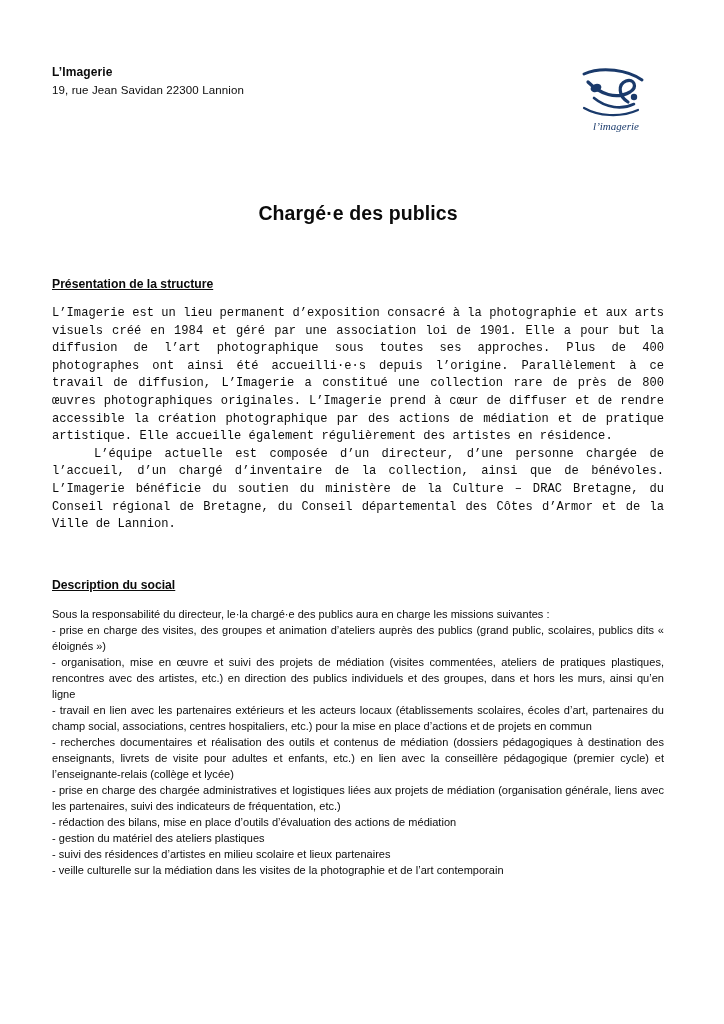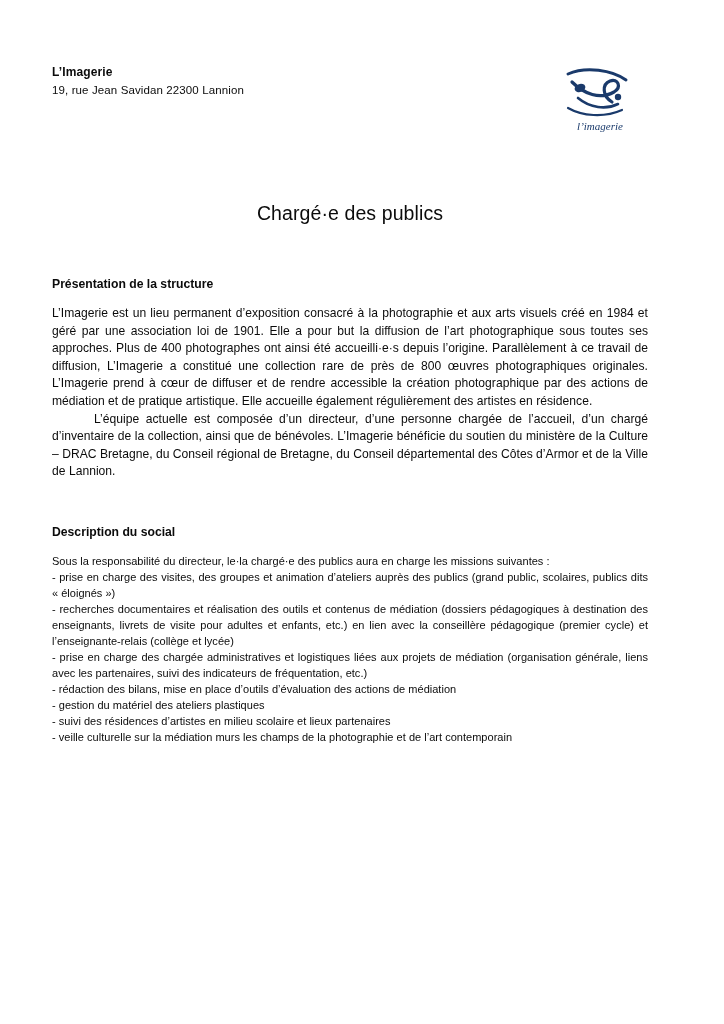--- a/index.html
+++ b/index.html
@@ -13,21 +13,21 @@
     font-family: "Liberation Sans", sans-serif;
     color: #0b0b0b;
     position: relative;
     overflow: hidden;
   }
   .page {
     position: relative;
     width: 724px;
     height: 1024px;
     box-sizing: border-box;
-    padding: 64px 76px 30px 52px;
+    padding: 64px 60px 30px 52px;
   }
   .header {
     display: flex;
     align-items: flex-start;
     justify-content: space-between;
   }
   .org-block {
     font-size: 11.5px;
     line-height: 1.45;
     letter-spacing: 0.01em;
@@ -44,39 +44,41 @@
     width: 86px;
     height: 80px;
     margin-right: 6px;
     position: relative;
   }
   .logo svg {
     display: block;
   }
   .doc-title {
     text-align: center;
-    font-weight: normal;
+    font-weight: bold;
     font-size: 19.5px;
     margin-top: 58px;
     letter-spacing: 0.005em;
   }
   .section {
     margin-top: 0;
   }
   .section-heading {
     font-weight: bold;
     font-size: 12.2px;
     margin-top: 52px;
     margin-bottom: 14px;
+    text-decoration: underline;
   }
   .body-text {
     font-size: 12.1px;
     line-height: 1.455;
     text-align: justify;
     letter-spacing: 0.002em;
+    font-family: Liberation Mono, monospace;
   }
   .body-text p {
     margin: 0;
   }
   .indent {
     text-indent: 42px;
   }
   .bullets {
     font-size: 11px;
     line-height: 1.455;
@@ -129,22 +131,24 @@
       <p>L’Imagerie est un lieu permanent d’exposition consacré à la photographie et aux arts visuels créé en 1984 et géré par une association loi de 1901. Elle a pour but la diffusion de l’art photographique sous toutes ses approches. Plus de 400 photographes ont ainsi été accueilli·e·s depuis l’origine. Parallèlement à ce travail de diffusion, L’Imagerie a constitué une collection rare de près de 800 œuvres photographiques originales. L’Imagerie prend à cœur de diffuser et de rendre accessible la création photographique par des actions de médiation et de pratique artistique. Elle accueille également régulièrement des artistes en résidence.</p>
       <p class="indent">L’équipe actuelle est composée d’un directeur, d’une personne chargée de l’accueil, d’un chargé d’inventaire de la collection, ainsi que de bénévoles. L’Imagerie bénéficie du soutien du ministère de la Culture – DRAC Bretagne, du Conseil régional de Bretagne, du Conseil départemental des Côtes d’Armor et de la Ville de Lannion.</p>
     </div>
   </div>
 
   <div class="section">
     <div class="section-heading heading-gap-small">Description du social</div>
     <div class="bullets">
       <p class="intro-line">Sous la responsabilité du directeur, le·la chargé·e des publics aura en charge les missions suivantes :</p>
       <p>- prise en charge des visites, des groupes et animation d’ateliers auprès des publics (grand public, scolaires, publics dits « éloignés »)</p>
+      <p>- organisation, mise en œuvre et suivi des projets de médiation (visites commentées, ateliers de pratiques plastiques, rencontres avec des artistes, etc.) en direction des publics individuels et des groupes, dans et hors les murs, ainsi qu’en ligne</p>
+      <p>- travail en lien avec les partenaires extérieurs et les acteurs locaux (établissements scolaires, écoles d’art, partenaires du champ social, associations, centres hospitaliers, etc.) pour la mise en place d’actions et de projets en commun</p>
       <p>- recherches documentaires et réalisation des outils et contenus de médiation (dossiers pédagogiques à destination des enseignants, livrets de visite pour adultes et enfants, etc.) en lien avec la conseillère pédagogique (premier cycle) et l’enseignante-relais (collège et lycée)</p>
       <p>- prise en charge des chargée administratives et logistiques liées aux projets de médiation (organisation générale, liens avec les partenaires, suivi des indicateurs de fréquentation, etc.)</p>
       <p>- rédaction des bilans, mise en place d’outils d’évaluation des actions de médiation</p>
       <p>- gestion du matériel des ateliers plastiques</p>
       <p>- suivi des résidences d’artistes en milieu scolaire et lieux partenaires</p>
-      <p>- veille culturelle sur la médiation murs les champs de la photographie et de l’art contemporain</p>
+      <p>- veille culturelle sur la médiation dans les visites de la photographie et de l’art contemporain</p>
     </div>
   </div>
 
 </div>
 
 </body></html>

